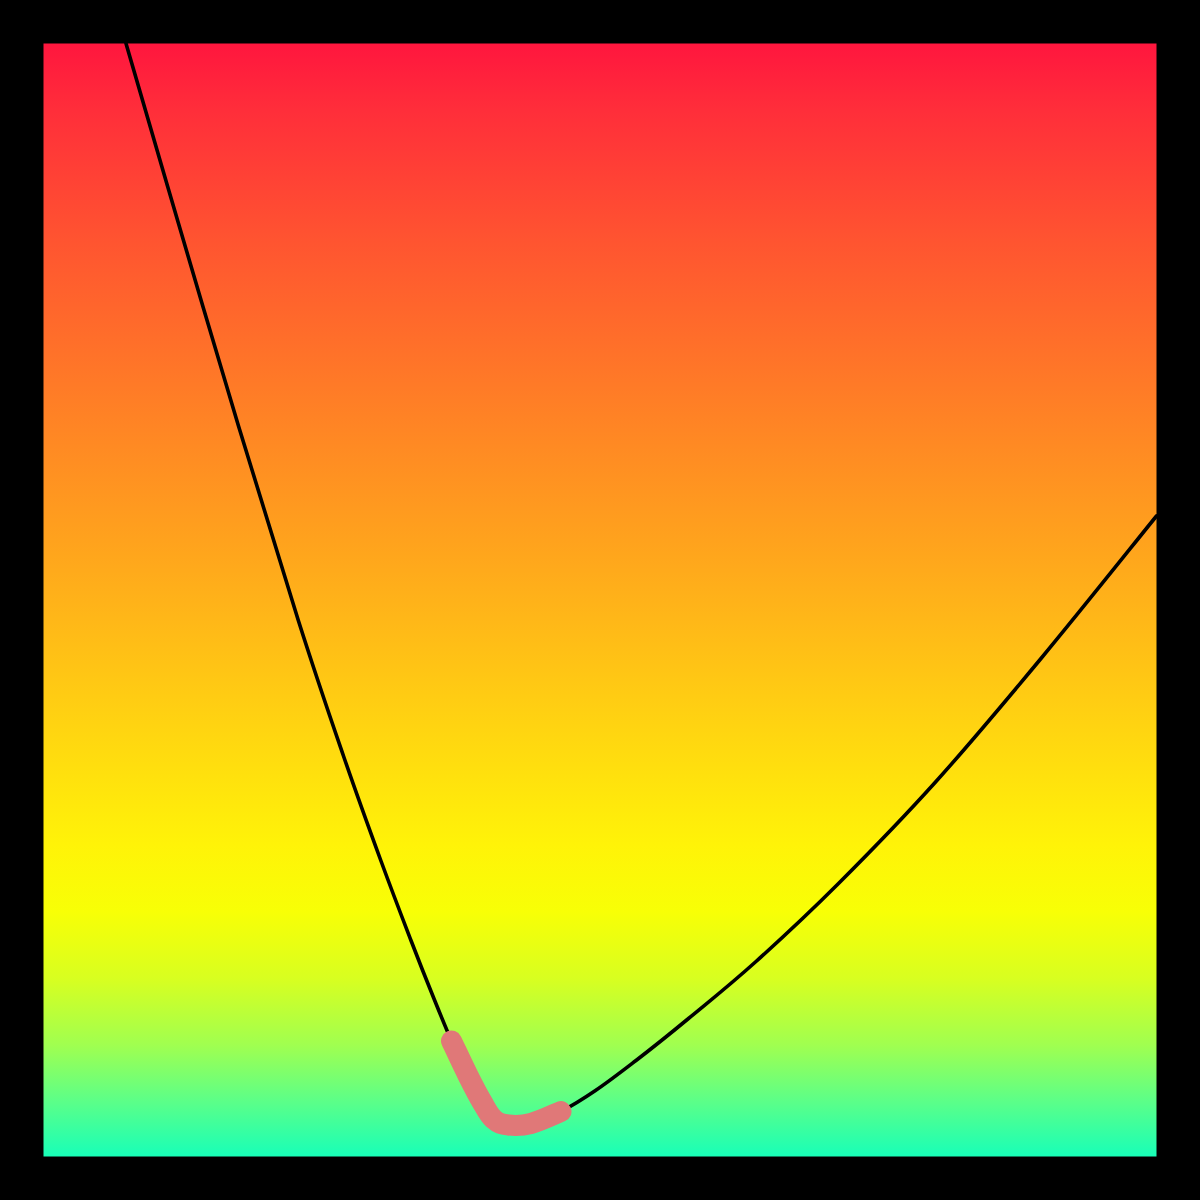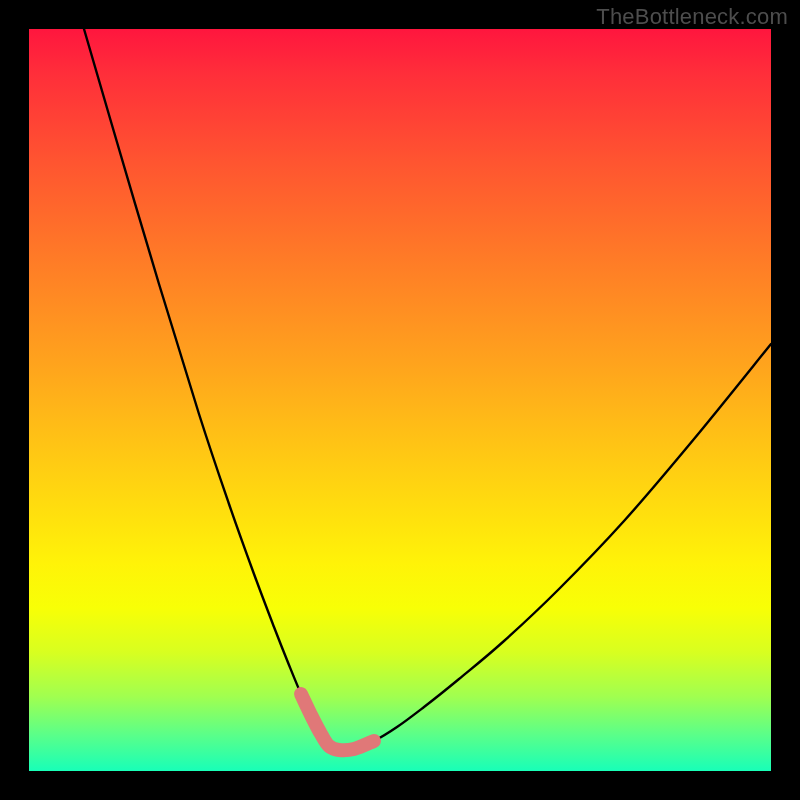--- a/index.html
+++ b/index.html
@@ -60,14 +60,13 @@
 </head>
 <body>
 
 <div class="stage">
   <div class="plot">
     <svg class="curve" viewBox="0 0 742 742" preserveAspectRatio="none">
       <path id="curve-path" fill="none" stroke="#000000" stroke-width="2.4" stroke-linecap="round" stroke-linejoin="round" d="M 55 0 C 61.3 21.6, 76.5 74.1, 90 120 C 103.5 165.9, 115.6 207.3, 130 255 C 144.4 302.7, 157.4 345.4, 170 385 C 182.6 424.6, 190.1 446.2, 200 475 C 209.9 503.8, 216.9 522.9, 225 545 C 233.1 567.1, 238.7 581.6, 245 598 C 251.3 614.4, 255.1 623.9, 260 636 C 264.9 648.1, 267.9 655.6, 272 665 C 276.1 674.4, 279.4 680.8, 283 688 C 286.6 695.2, 288.9 699.8, 292 705 C 295.1 710.2, 296.8 714.1, 300 717 C 303.2 719.9, 305.5 720.5, 310 721 C 314.5 721.5, 318.7 721.6, 325 720 C 331.3 718.4, 337.3 716.0, 345 712 C 352.7 708.0, 359.0 704.1, 368 698 C 377.0 691.9, 383.8 686.6, 395 678 C 406.2 669.4, 415.6 661.9, 430 650 C 444.4 638.1, 457.0 628.2, 475 612 C 493.0 595.8, 508.4 581.6, 530 560 C 551.6 538.4, 570.7 519.0, 595 492 C 619.3 465.0, 638.5 441.9, 665 410 C 691.5 378.1, 728.1 332.1, 742 315"></path>
       <path id="thick-path" fill="none" stroke="#e07878" stroke-width="14" stroke-linecap="round" stroke-linejoin="round" d="M 272 665 C 274.0 669.1, 279.4 680.8, 283 688 C 286.6 695.2, 288.9 699.8, 292 705 C 295.1 710.2, 296.8 714.1, 300 717 C 303.2 719.9, 305.5 720.5, 310 721 C 314.5 721.5, 318.7 721.6, 325 720 C 331.3 718.4, 341.4 713.4, 345 712"></path>
     </svg>
   </div>
-  <div class="watermark">TheBottleneck.com</div>
 </div>
 
 </body></html>

